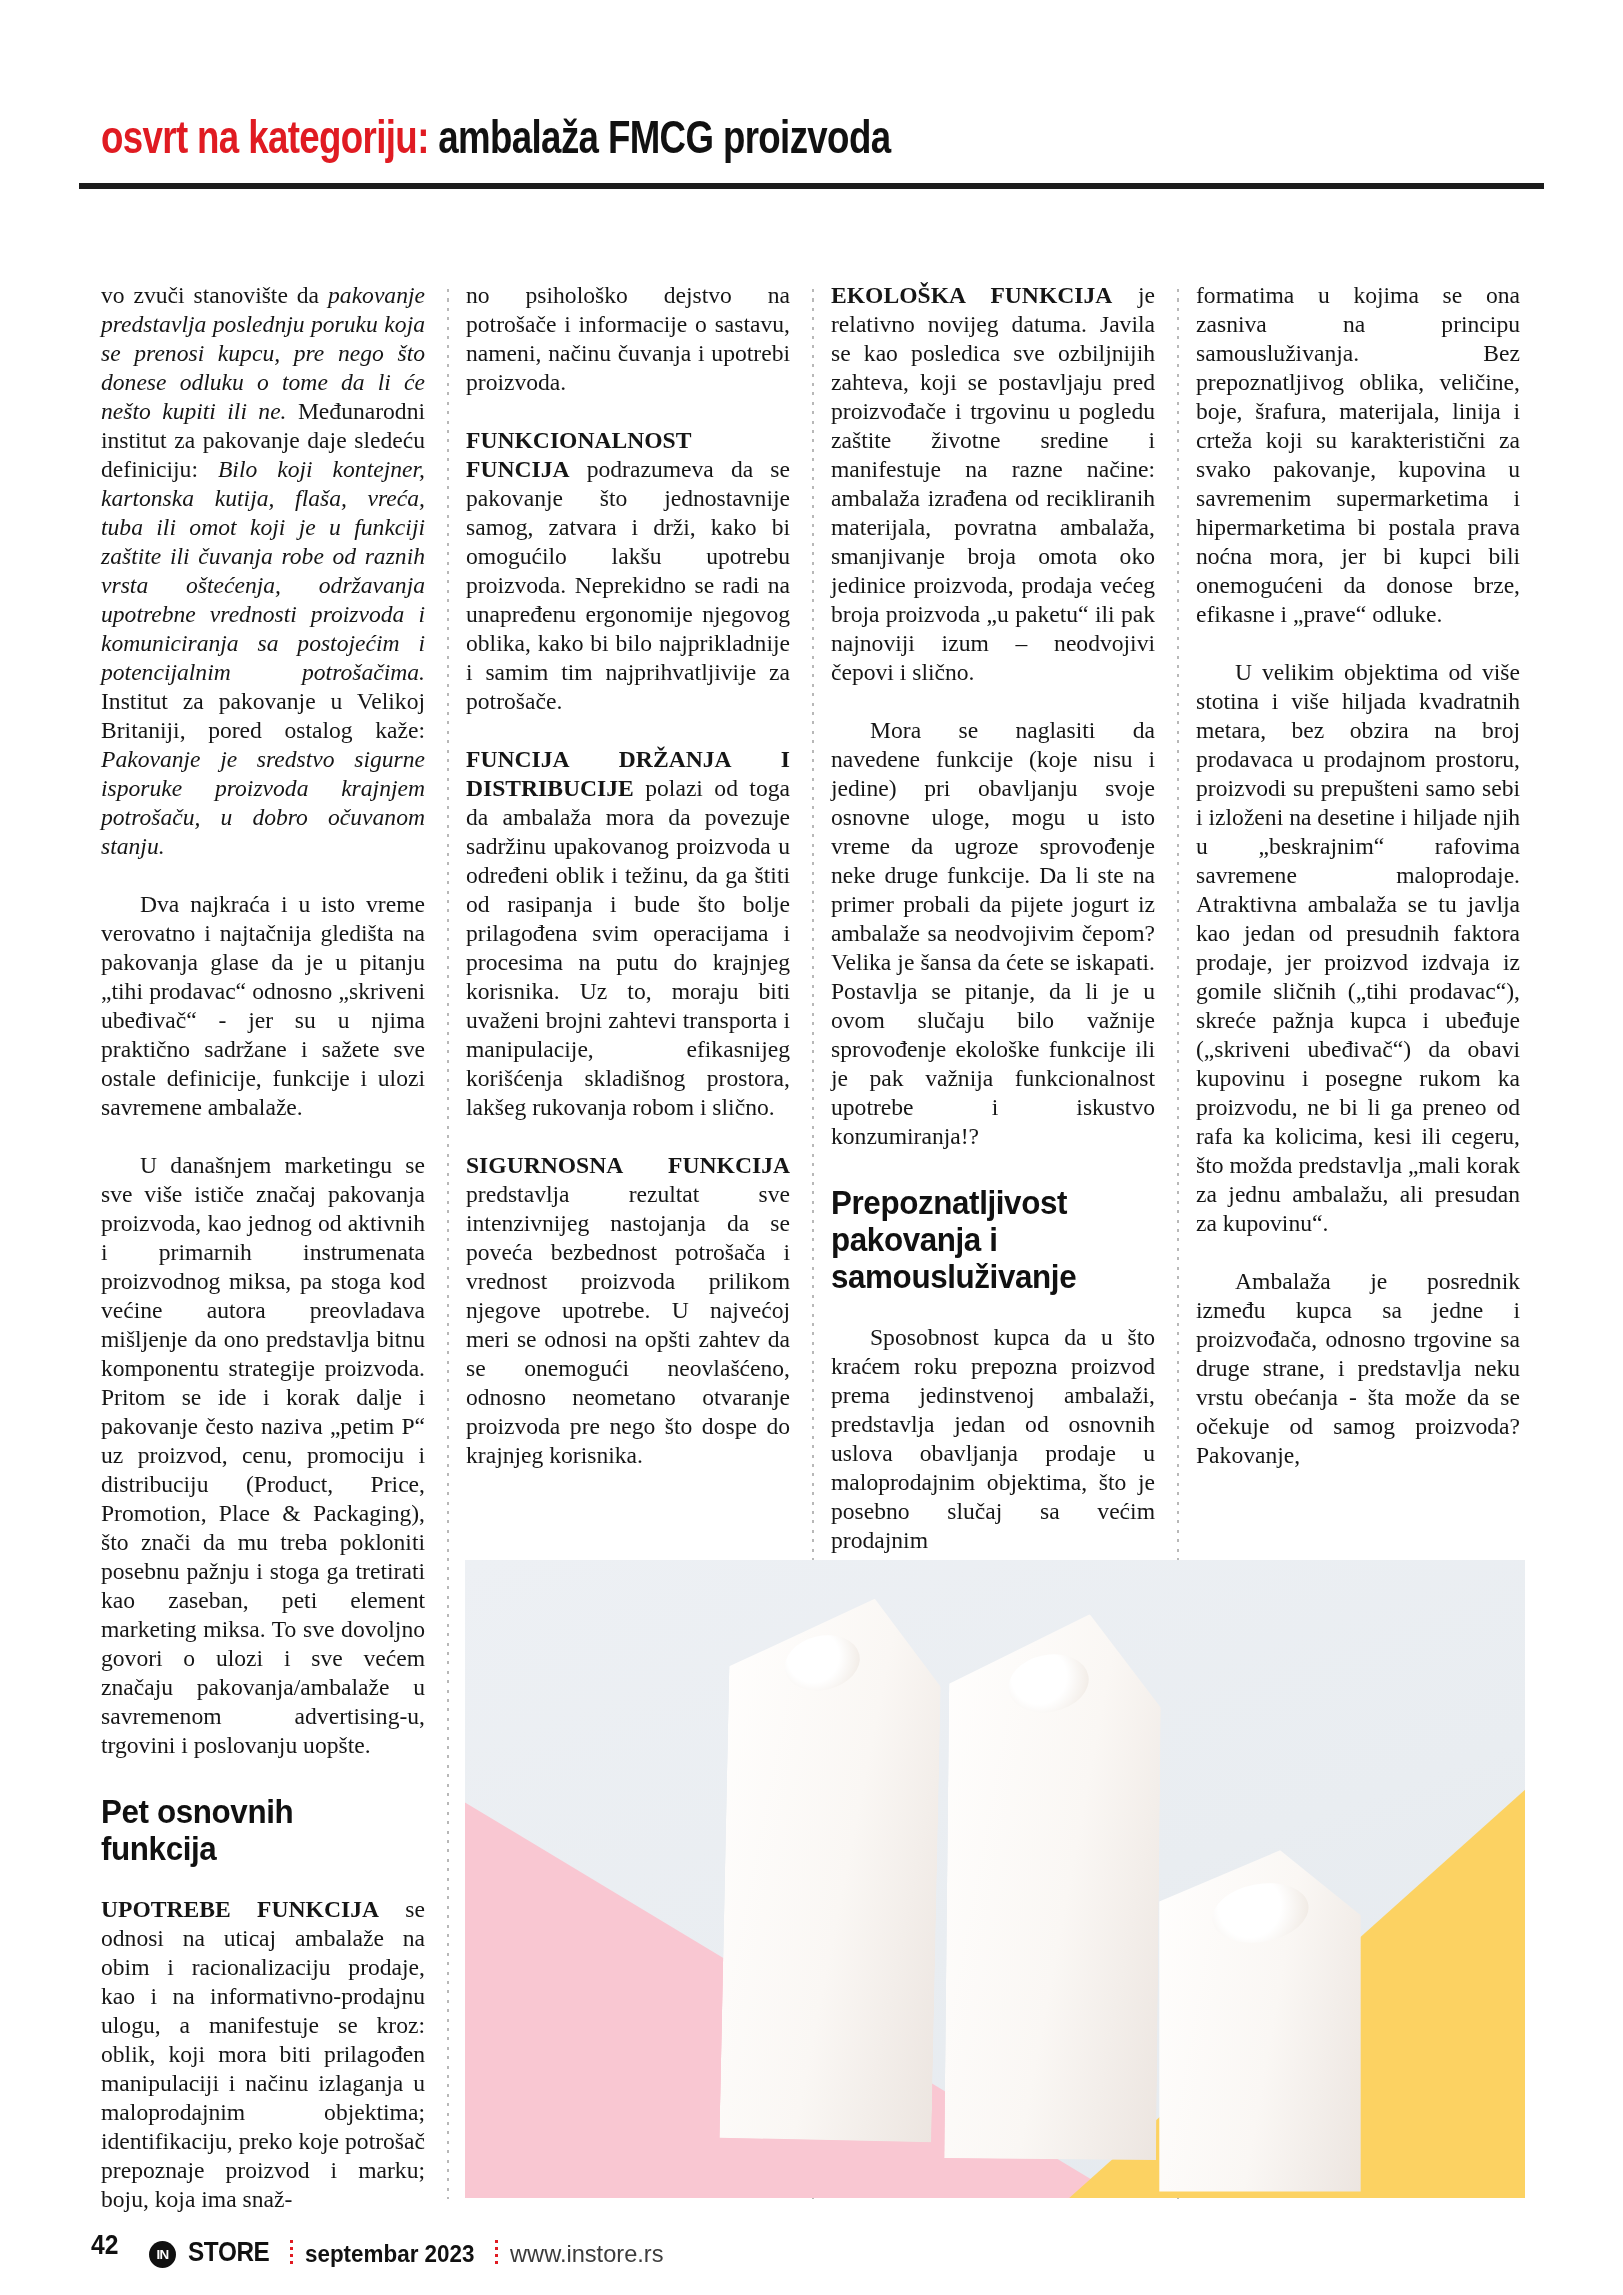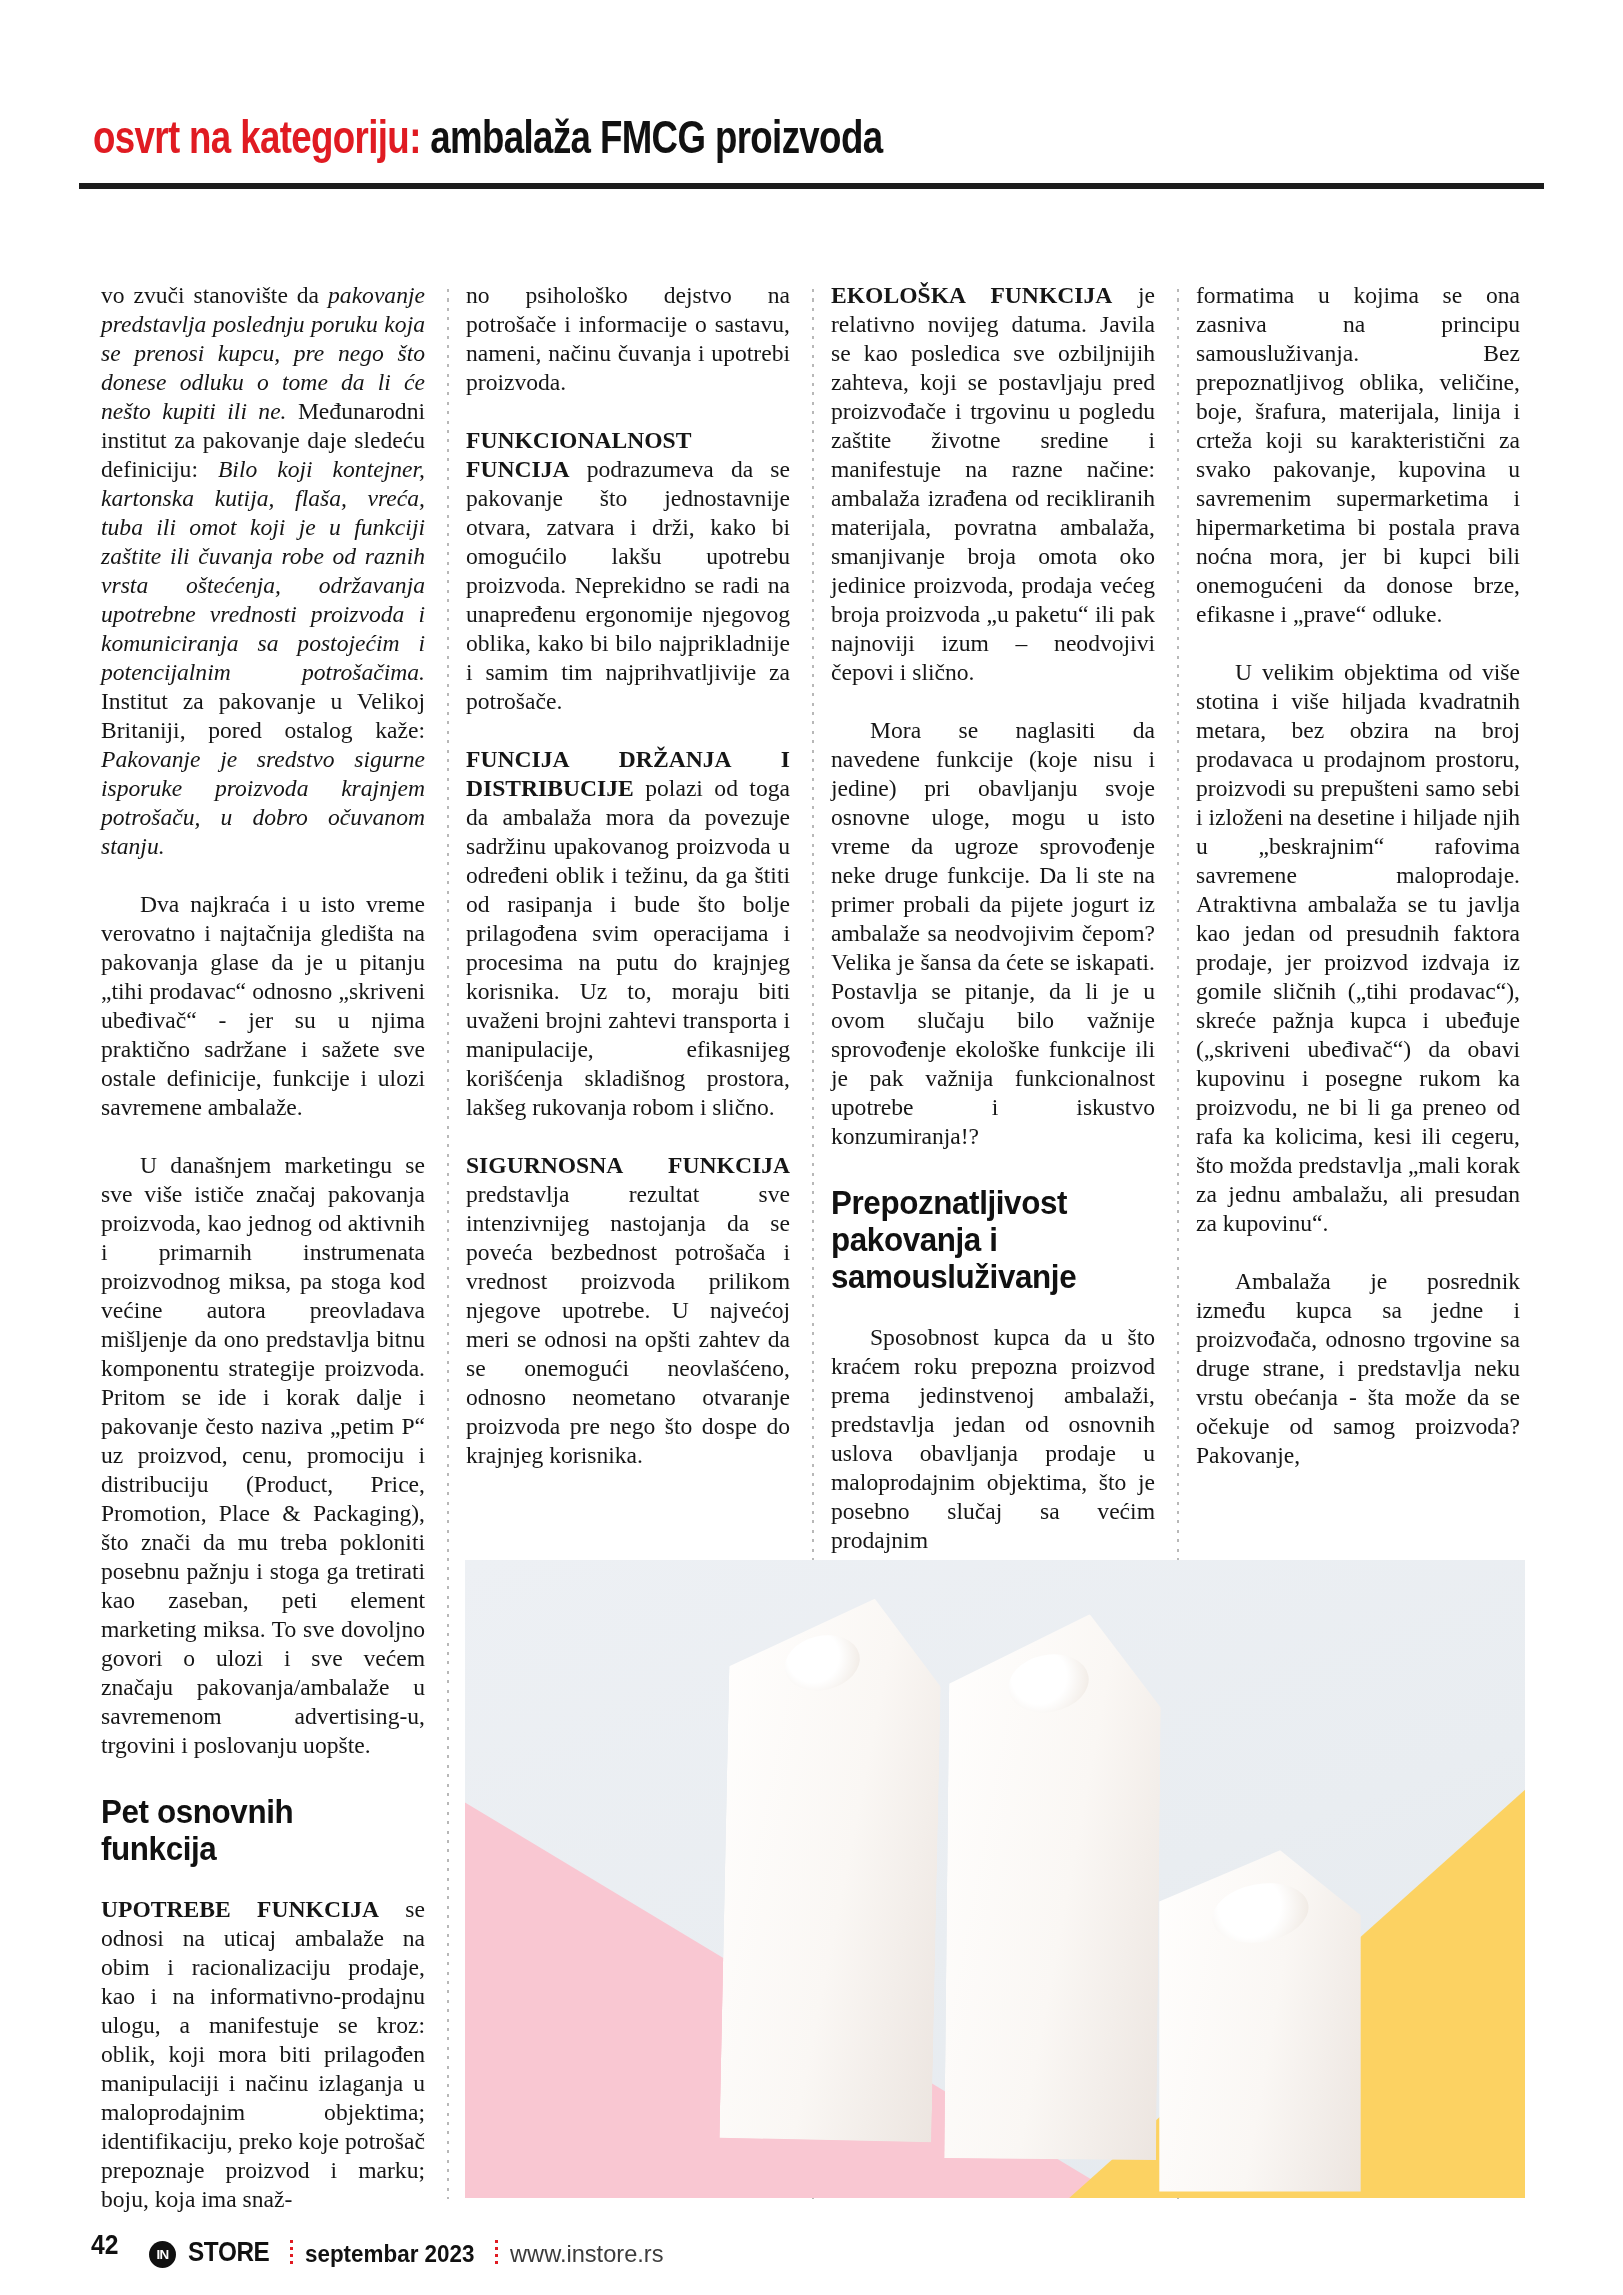--- a/index.html
+++ b/index.html
@@ -13,21 +13,21 @@
     --carton-hi:#fffefd;
     --carton-lo:#ece5e0;
     --footer-gray:#3c3c3c;
   }
   html,body{margin:0;padding:0;}
   body{
     width:1623px;height:2295px;position:relative;background:#ffffff;
     font-family:"Liberation Serif", serif;color:var(--ink);overflow:hidden;
   }
   
-  .header{position:absolute;left:93px;top:108px;}
+  .header{position:absolute;left:101px;top:108px;}
   .header h1{
     margin:0;font-family:"Liberation Sans", sans-serif;font-weight:bold;
     font-size:47px;line-height:57px;letter-spacing:-0.8px;white-space:nowrap;
     transform:scaleX(0.78);transform-origin:left center;
   }
   .kicker{color:var(--accent-red);}
   .headline{color:#111;}
   .header-rule{position:absolute;left:79px;top:183px;width:1465px;height:5.5px;background:var(--rule);}
   
   .columns{
@@ -116,21 +116,21 @@
 <div class="columns">
     <div class="col">
       <p><span>vo zvuči stanovište da </span><span class="italic">pakovanje predstavlja poslednju poruku koja se prenosi kupcu, pre nego što donese odluku o tome da li će nešto kupiti ili ne.</span><span> Međunarodni institut za pakovanje daje sledeću definiciju: </span><span class="italic">Bilo koji kontejner, kartonska kutija, flaša, vreća, tuba ili omot koji je u funkciji zaštite ili čuvanja robe od raznih vrsta oštećenja, održavanja upotrebne vrednosti proizvoda i komuniciranja sa postojećim i potencijalnim potrošačima.</span><span> Institut za pakovanje u Velikoj Britaniji, pored ostalog kaže: </span><span class="italic">Pakovanje je sredstvo sigurne isporuke proizvoda krajnjem potrošaču, u dobro očuvanom stanju.</span></p>
       <p class="indent"><span>Dva najkraća i u isto vreme verovatno i najtačnija gledišta na pakovanja glase da je u pitanju „tihi prodavac“ odnosno „skriveni ubeđivač“ - jer su u njima praktično sadržane i sažete sve ostale definicije, funkcije i ulozi savremene ambalaže.</span></p>
       <p class="indent"><span>U današnjem marketingu se sve više ističe značaj pakovanja proizvoda, kao jednog od aktivnih i primarnih instrumenata proizvodnog miksa, pa stoga kod većine autora preovladava mišljenje da ono predstavlja bitnu komponentu strategije proizvoda. Pritom se ide i korak dalje i pakovanje često naziva „petim P“ uz proizvod, cenu, promociju i distribuciju (Product, Price, Promotion, Place &amp; Packaging), što znači da mu treba pokloniti posebnu pažnju i stoga ga tretirati kao zaseban, peti element marketing miksa. To sve dovoljno govori o ulozi i sve većem značaju pakovanja/ambalaže u savremenom advertising-u, trgovini i poslovanju uopšte.</span></p>
       <h2>Pet osnovnih funkcija</h2>
       <p><span class="bold">UPOTREBE FUNKCIJA</span><span> se odnosi na uticaj ambalaže na obim i racionalizaciju prodaje, kao i na informativno-prodajnu ulogu, a manifestuje se kroz: oblik, koji mora biti prilagođen manipulaciji i načinu izlaganja u maloprodajnim objektima; identifikaciju, preko koje potrošač prepoznaje proizvod i marku; boju, koja ima snaž-</span></p>
     </div>
     <div class="col">
       <p><span>no psihološko dejstvo na potrošače i informacije o sastavu, nameni, načinu čuvanja i upotrebi proizvoda.</span></p>
-      <p><span class="bold">FUNKCIONALNOST FUNCIJA</span><span> podrazumeva da se pakovanje što jednostavnije otvara, zatvara i drži, kako bi omogućilo lakšu upotrebu proizvoda. Neprekidno se radi na unapređenu ergonomije njegovog oblika, kako bi bilo najprikladnije i samim tim najprihvatljivije za potrošače.</span></p>
+      <p><span class="bold">FUNKCIONALNOST FUNCIJA</span><span> podrazumeva da se pakovanje što jednostavnije samog, zatvara i drži, kako bi omogućilo lakšu upotrebu proizvoda. Neprekidno se radi na unapređenu ergonomije njegovog oblika, kako bi bilo najprikladnije i samim tim najprihvatljivije za potrošače.</span></p>
       <p><span class="bold">FUNCIJA DRŽANJA I DISTRIBUCIJE</span><span> polazi od toga da ambalaža mora da povezuje sadržinu upakovanog proizvoda u određeni oblik i težinu, da ga štiti od rasipanja i bude što bolje prilagođena svim operacijama i procesima na putu do krajnjeg korisnika. Uz to, moraju biti uvaženi brojni zahtevi transporta i manipulacije, efikasnijeg korišćenja skladišnog prostora, lakšeg rukovanja robom i slično.</span></p>
       <p><span class="bold">SIGURNOSNA FUNKCIJA</span><span> predstavlja rezultat sve intenzivnijeg nastojanja da se poveća bezbednost potrošača i vrednost proizvoda prilikom njegove upotrebe. U najvećoj meri se odnosi na opšti zahtev da se onemogući neovlašćeno, odnosno neometano otvaranje proizvoda pre nego što dospe do krajnjeg korisnika.</span></p>
     </div>
     <div class="col">
       <p><span class="bold">EKOLOŠKA FUNKCIJA</span><span> je relativno novijeg datuma. Javila se kao posledica sve ozbiljnijih zahteva, koji se postavljaju pred proizvođače i trgovinu u pogledu zaštite životne sredine i manifestuje na razne načine: ambalaža izrađena od recikliranih materijala, povratna ambalaža, smanjivanje broja omota oko jedinice proizvoda, prodaja većeg broja proizvoda „u paketu“ ili pak najnoviji izum – neodvojivi čepovi i slično.</span></p>
       <p class="indent"><span>Mora se naglasiti da navedene funkcije (koje nisu i jedine) pri obavljanju svoje osnovne uloge, mogu u isto vreme da ugroze sprovođenje neke druge funkcije. Da li ste na primer probali da pijete jogurt iz ambalaže sa neodvojivim čepom? Velika je šansa da ćete se iskapati. Postavlja se pitanje, da li je u ovom slučaju bilo važnije sprovođenje ekološke funkcije ili je pak važnija funkcionalnost upotrebe i iskustvo konzumiranja!?</span></p>
       <h2>Prepoznatljivost pakovanja i samousluživanje</h2>
       <p class="indent"><span>Sposobnost kupca da u što kraćem roku prepozna proizvod prema jedinstvenoj ambalaži, predstavlja jedan od osnovnih uslova obavljanja prodaje u maloprodajnim objektima, što je posebno slučaj sa većim prodajnim</span></p>
     </div>
     <div class="col">

